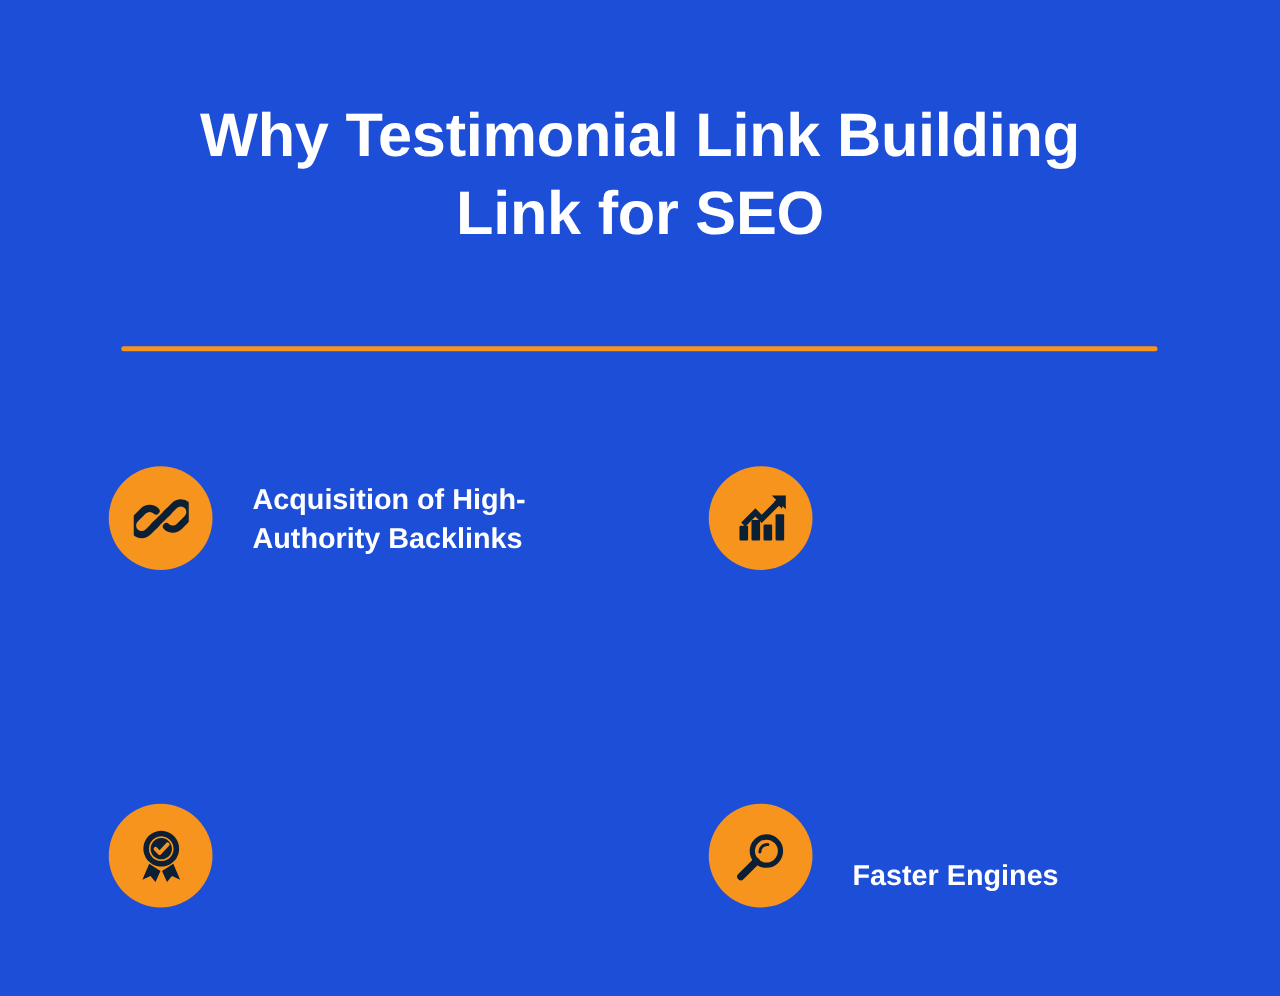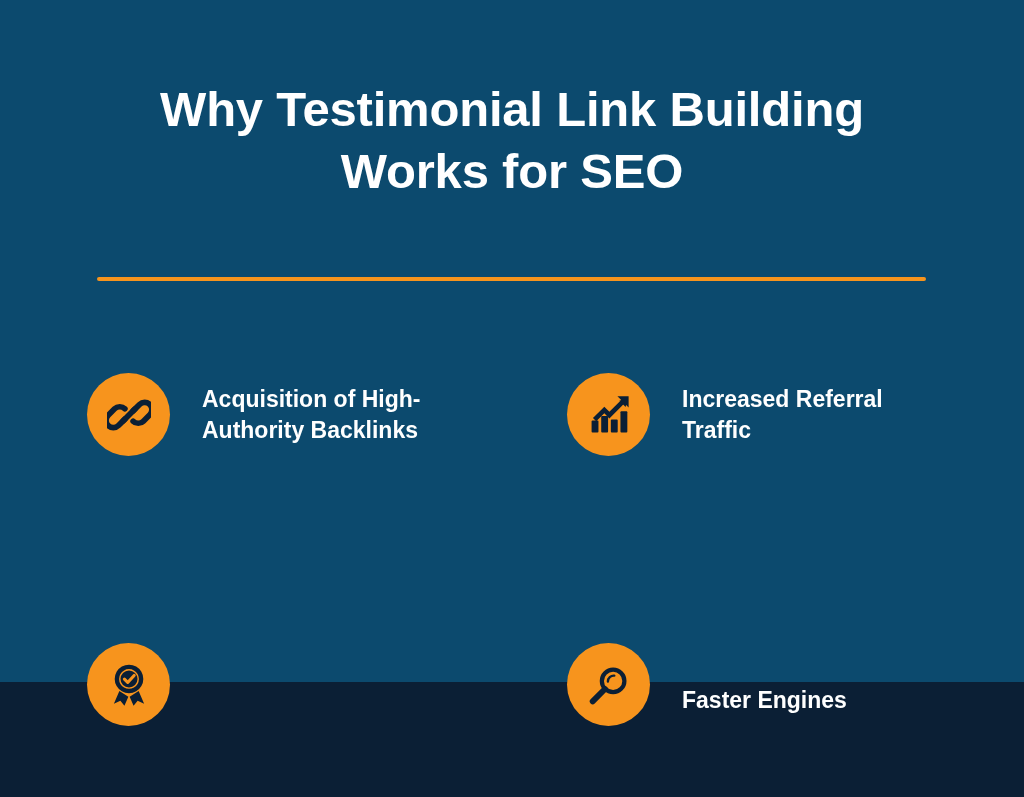--- a/index.html
+++ b/index.html
@@ -9,22 +9,22 @@
   body {
     width: 1024px;
     height: 797px;
     background: #0b1f35;
     font-family: "Liberation Sans", sans-serif;
     overflow: hidden;
   }
   .canvas {
     position: relative;
     width: 1024px;
-    height: 682px;
-    background: #0c4a6e;
+    height: 797px;
+    background: #1d4ed8;
   }
 
   
   .title-block {
     position: absolute;
     left: 112px;
     top: 78px;
     width: 800px;
     text-align: center;
   }
@@ -96,21 +96,21 @@
   .row-1 { top: 0px;   height: 135px; }
   .row-2 { top: 135px; height: 128px; }
   .row .item { top: 0; }
 </style>
 </head>
 <body>
 
 <div class="canvas">
 
   <div class="title-block">
-    <h1 class="title"><span>Why Testimonial Link Building</span><br><span>Works for SEO</span></h1>
+    <h1 class="title"><span>Why Testimonial Link Building</span><br><span>Link for SEO</span></h1>
   </div>
 
   <div class="divider"></div>
 
   <div class="grid">
 
     <div class="row row-1">
 
       <div class="item col-left">
         <div class="icon-circle">
@@ -132,21 +132,20 @@
               <rect x="5" y="30" width="7.5" height="13" rx="1"></rect>
               <rect x="15.5" y="25" width="7.5" height="18" rx="1"></rect>
               <rect x="26" y="29" width="7.5" height="14" rx="1"></rect>
               <rect x="36.5" y="20" width="7.5" height="23" rx="1"></rect>
               <path d="M6.2 27.6 L8.9 30.3 L18.8 20.4 L24.4 26 L38.6 11.8 L35.2 8.4 L44.3 6.2 L42.1 15.3 L38.6 11.8 L38.6 11.8 L24.4 26 L18.8 20.4 L8.9 30.3 Z"></path>
               <path d="M6.5 27.3 L18.9 14.9 L24.4 20.5 L39.8 5.1 L43.4 8.7 L24.4 27.7 L18.9 22.1 L10.1 30.9 Z"></path>
               <path d="M33.2 3.6 L45.4 3.6 L45.4 15.8 L41.0 11.4 L41.0 8.0 L37.6 8.0 Z"></path>
             </g>
           </svg>
         </div>
-        <div class="item-label"><span>Increased Referral</span><br><span>Traffic</span></div>
       </div>
 
     </div>
 
     <div class="row row-2">
 
       <div class="item col-left">
         <div class="icon-circle">
           <svg width="44" height="44" viewBox="0 0 48 48" aria-hidden="true">
             <g fill="#0b1f35">

